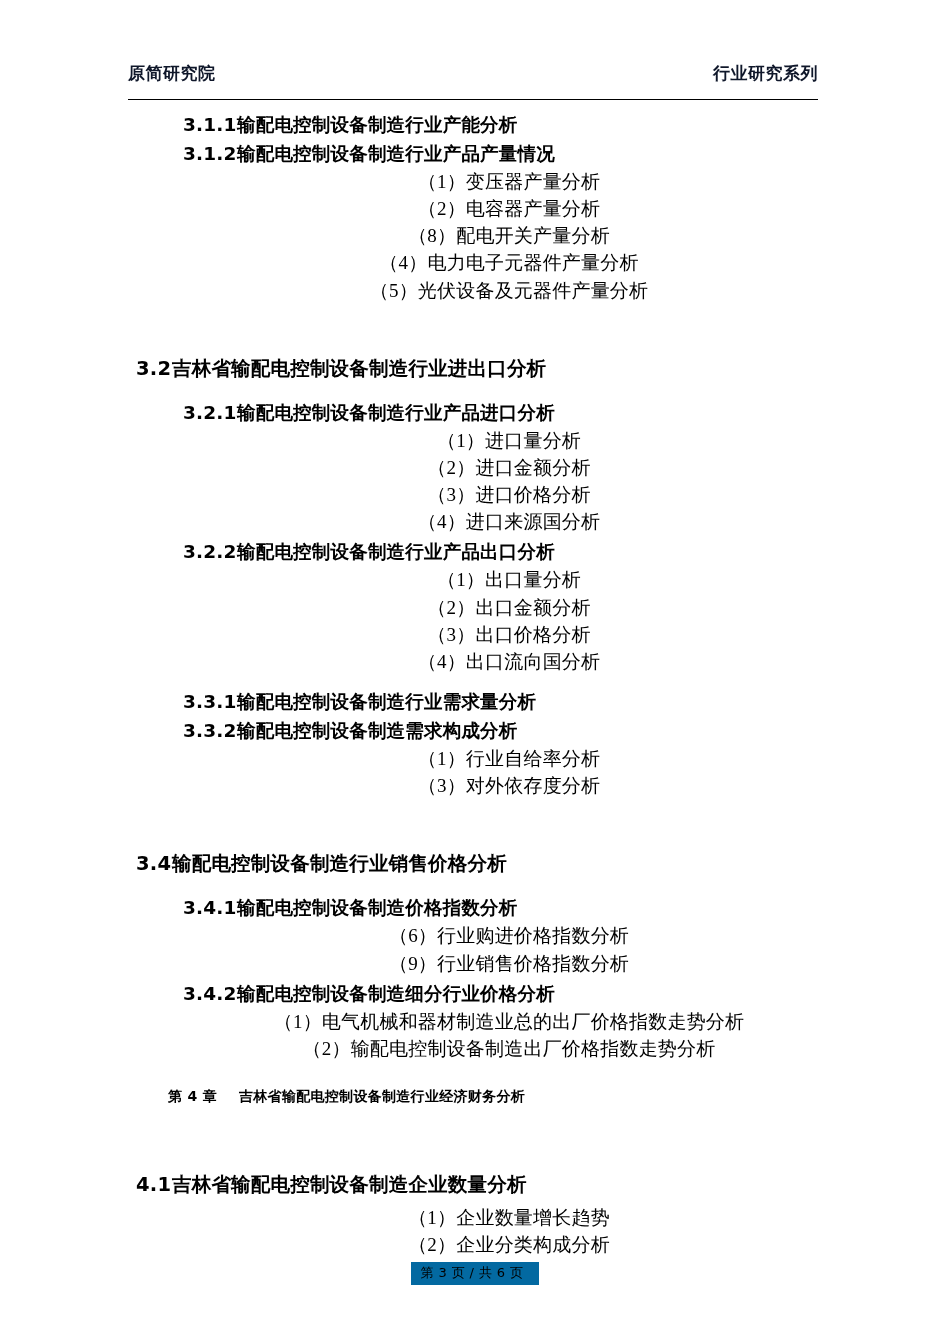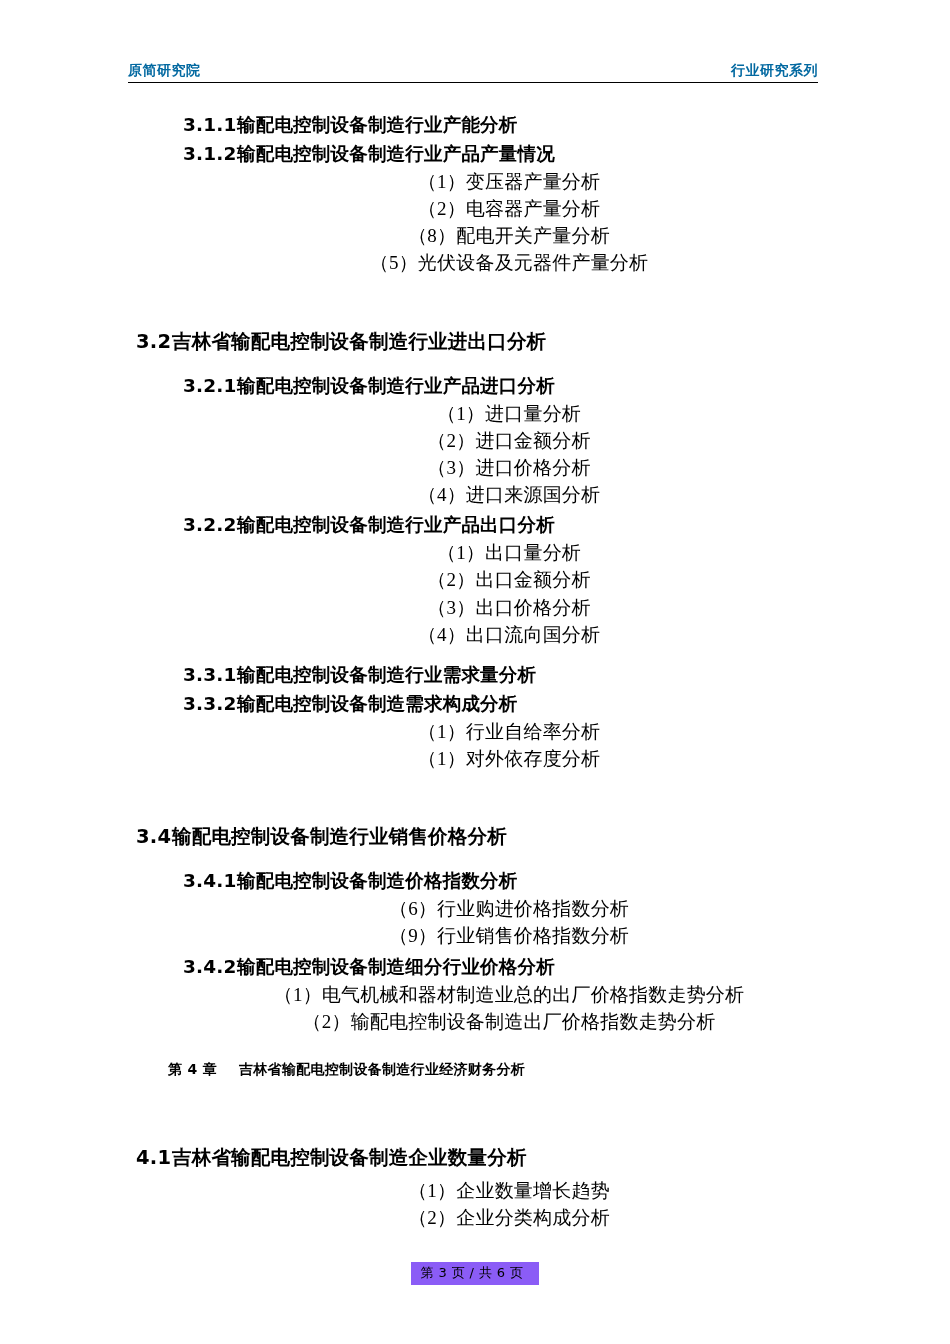--- a/index.html
+++ b/index.html
@@ -23,24 +23,24 @@
   
   .header {
     position: absolute;
     left: 128px;
     top: 62px;
     width: 690px;
     display: flex;
     justify-content: space-between;
     align-items: flex-end;
     font-family: "DejaVu Sans", "Liberation Sans", sans-serif;
-    font-size: 14px;
-    font-weight: 700;
-    color: #0369a1;
-    padding-bottom: 2px;
+    font-size: 17px;
+    font-weight: 700;
+    color: #0f172a;
+    padding-bottom: 14px;
     border-bottom: 1.4px solid #000;
     box-sizing: border-box;
   }
   .header-left { letter-spacing: 0.5px; }
   .header-right { letter-spacing: 0.5px; }
 
   
   .content {
     position: absolute;
     left: 128px;
@@ -98,21 +98,21 @@
     left: 0;
     right: 0;
     top: 1262px;
     text-align: center;
     font-family: "DejaVu Sans", "Liberation Sans", sans-serif;
     font-size: 13px;
     color: #000;
   }
   .footer .box {
     display: inline-block;
-    background: #8b5cf6;
+    background: #0369a1;
     padding: 2px 16px 3px 10px;
     letter-spacing: 0.4px;
   }
 </style>
 </head>
 <body>
 
 <div class="page">
 
   <div class="header">
@@ -126,20 +126,21 @@
       <span class="num">3.1.1</span><span>输配电控制设备制造行业产能分析</span>
     </div>
 
     <div class="h3 ln">
       <span class="num">3.1.2</span><span>输配电控制设备制造行业产品产量情况</span>
     </div>
     <div class="blk">
       <div class="item ln">（1）变压器产量分析</div>
       <div class="item ln">（2）电容器产量分析</div>
       <div class="item ln">（8）配电开关产量分析</div>
+      <div class="item ln">（4）电力电子元器件产量分析</div>
       <div class="item ln">（5）光伏设备及元器件产量分析</div>
     </div>
 
     <div class="h2 ln">
       <span class="num">3.2</span><span>吉林省输配电控制设备制造行业进出口分析</span>
     </div>
 
     <div class="sp-8"></div>
 
     <div class="h3 ln">
@@ -167,21 +168,21 @@
 
     <div class="h3 ln">
       <span class="num">3.3.1</span><span>输配电控制设备制造行业需求量分析</span>
     </div>
 
     <div class="h3 ln">
       <span class="num">3.3.2</span><span>输配电控制设备制造需求构成分析</span>
     </div>
     <div class="blk">
       <div class="item ln">（1）行业自给率分析</div>
-      <div class="item ln">（1）对外依存度分析</div>
+      <div class="item ln">（3）对外依存度分析</div>
     </div>
 
     <div class="h2 ln">
       <span class="num">3.4</span><span>输配电控制设备制造行业销售价格分析</span>
     </div>
 
     <div class="sp-8"></div>
 
     <div class="h3 ln">
       <span class="num">3.4.1</span><span>输配电控制设备制造价格指数分析</span>

